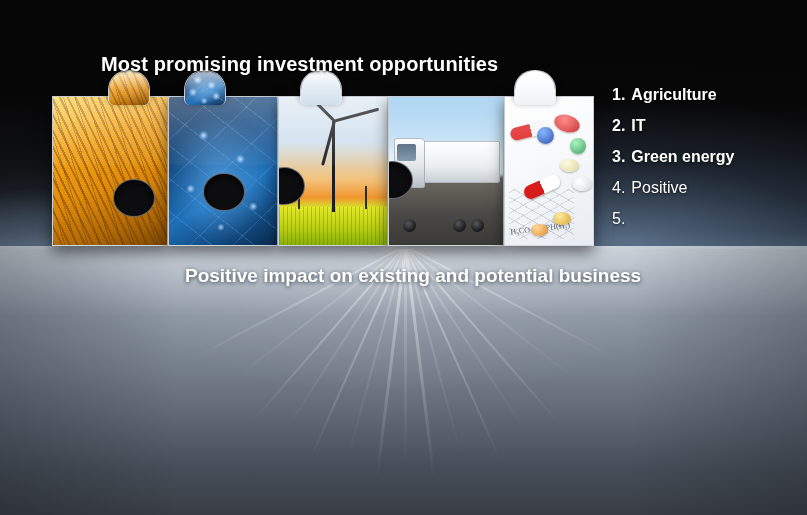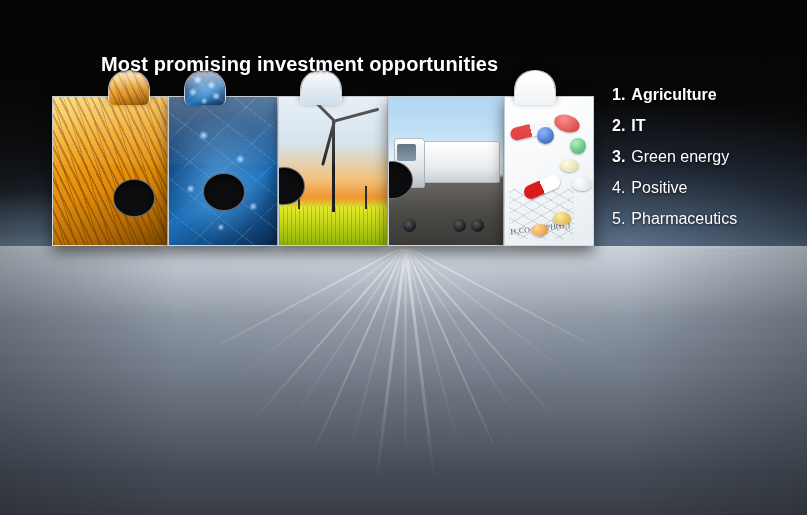--- a/index.html
+++ b/index.html
@@ -201,21 +201,21 @@
   }
   .list-item{
     display:flex;align-items:baseline;
     height:31px;font-size:16px;
     text-shadow:0 1px 3px rgba(0,0,0,.75);
     white-space:nowrap;
   }
   .list-item .num{margin-right:6px;}
   .list-item.b .num,.list-item.b .lbl{font-weight:bold;}
   .list-item.nb .num{font-weight:bold;}
-  .list-item.nb .lbl{font-weight:normal;}
+  .list-item.nb .lbl{font-weight:bold;}
   .list-item.r .num,.list-item.r .lbl{font-weight:normal;}
 
   .caption{
     position:absolute;left:185px;top:265px;
     font-size:19px;font-weight:bold;color:#ffffff;
     text-shadow:0 1px 4px rgba(40,50,62,.85);
     white-space:nowrap;
   }
 </style>
 </head>
@@ -348,18 +348,18 @@
       <div class="list-item nb">
         <span class="num">3.</span>
         <span class="lbl">Green energy</span>
       </div>
       <div class="list-item r">
         <span class="num">4.</span>
         <span class="lbl">Positive</span>
       </div>
       <div class="list-item r">
         <span class="num">5.</span>
-        <span class="lbl">Pharmaceutics</span>
-      </div>
-    </div>
-
+      </div>
+    </div>
+
+  <div class="caption">Positive impact on existing and potential business</div>
 
 </div>
 
 </body></html>

